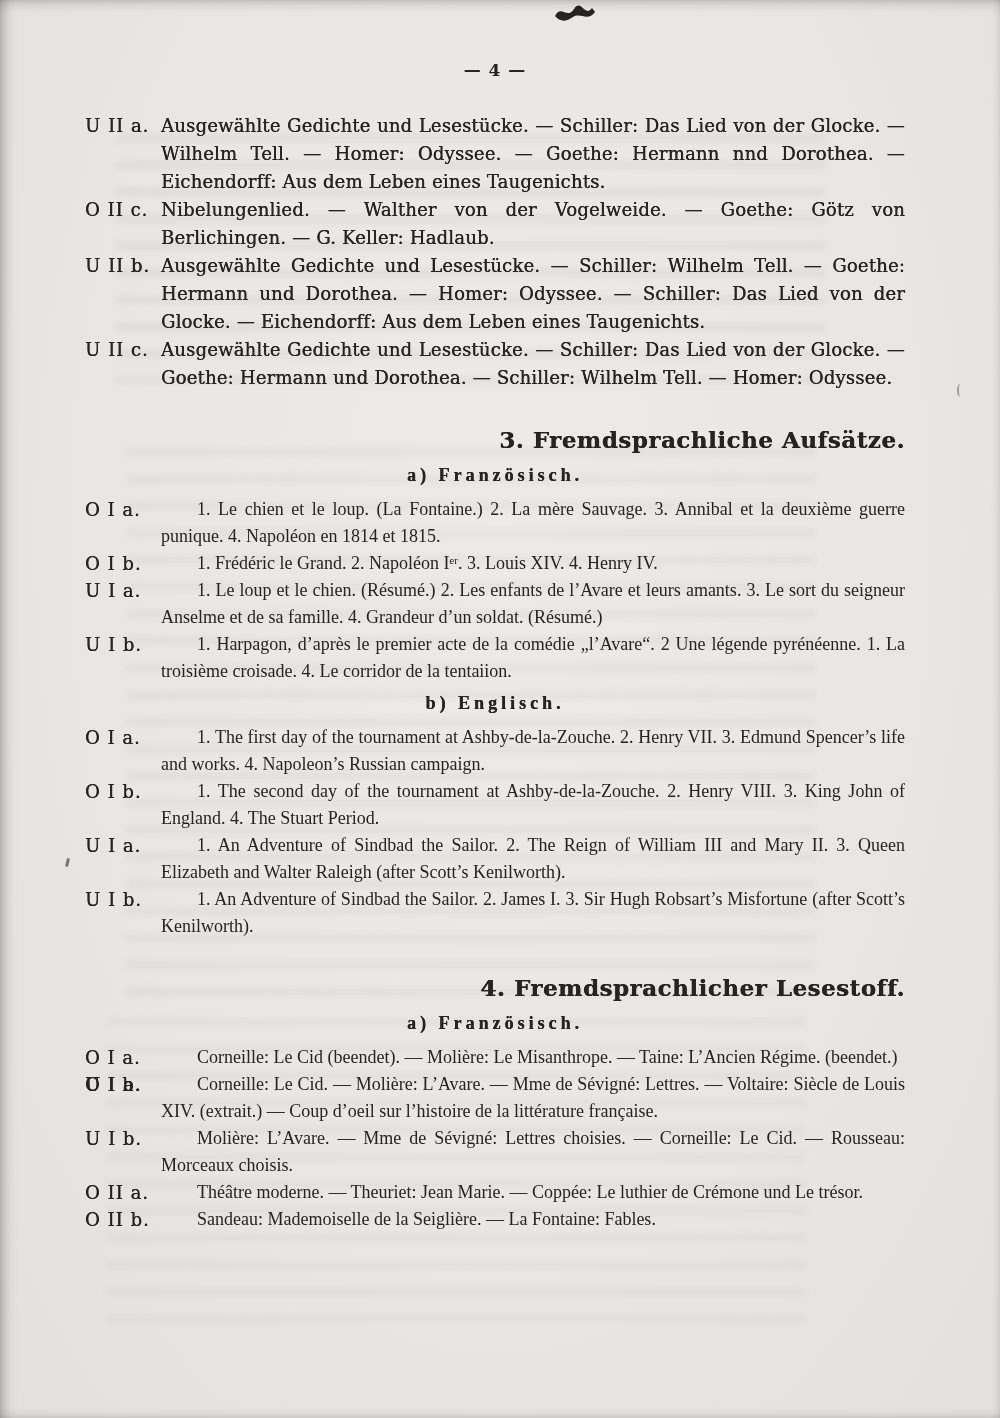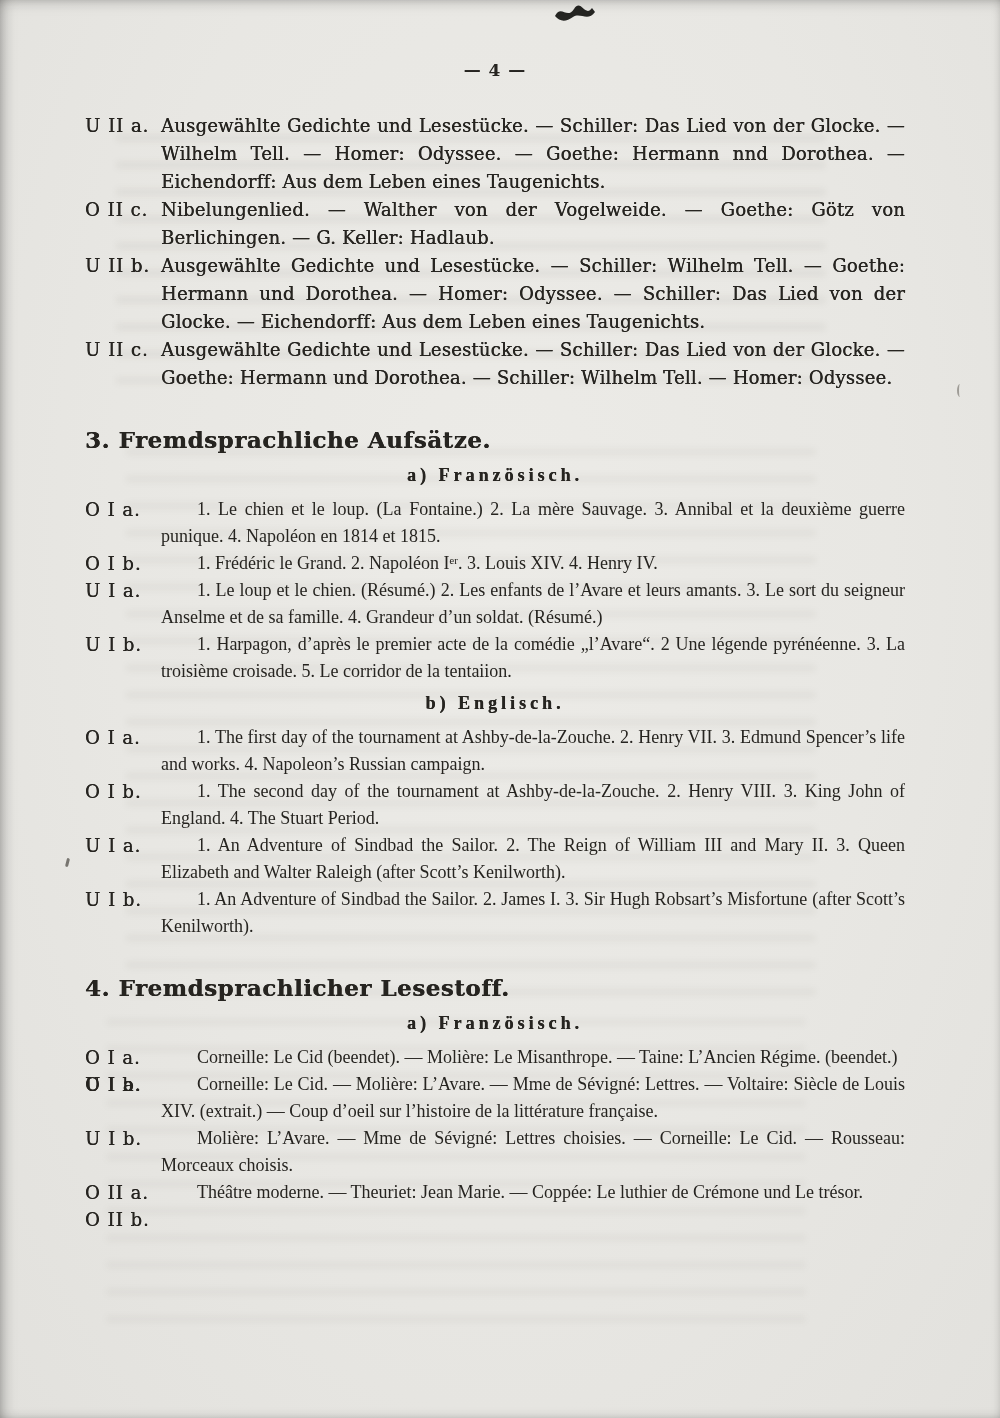--- a/index.html
+++ b/index.html
@@ -80,21 +80,21 @@
     font-family:"DejaVu Serif",serif;
     text-shadow:.3px 0 0 currentColor;
     letter-spacing:.2px;
   }
   .antiqua .entry-text {
     font-family:"Liberation Serif",serif;
     margin-left:36px;
   }
 
   .section-title {
-    text-align:left;
+    text-align:right;
     font-family:"DejaVu Serif",serif;
     font-size:23px; font-weight:700;
     letter-spacing:.5px;
     text-shadow:.3px 0 0 currentColor;
     margin:34px 0 12px;
   }
   .subsection-heading {
     text-align:center;
     font-family:Liberation Serif, serif;
     font-size:18px; font-weight:700;
@@ -129,21 +129,21 @@
       </div>
 
     <section>
       <h2 class="section-title">3. Fremdsprachliche Aufsätze.</h2>
 
       <h3 class="subsection-heading">a) Französisch.</h3>
       <div class="entries antiqua">
           <div class="entry"><span class="entry-label">O I a.</span><span class="entry-text">1. Le chien et le loup. (La Fontaine.) 2. La mère Sauvage. 3. Annibal et la deuxième guerre punique. 4. Napoléon en 1814 et 1815.</span></div>
           <div class="entry"><span class="entry-label">O I b.</span><span class="entry-text">1. Frédéric le Grand. 2. Napoléon Iᵉʳ. 3. Louis XIV. 4. Henry IV.</span></div>
           <div class="entry"><span class="entry-label">U I a.</span><span class="entry-text">1. Le loup et le chien. (Résumé.) 2. Les enfants de l’Avare et leurs amants. 3. Le sort du seigneur Anselme et de sa famille. 4. Grandeur d’un soldat. (Résumé.)</span></div>
-          <div class="entry"><span class="entry-label">U I b.</span><span class="entry-text">1. Harpagon, d’après le premier acte de la comédie „l’Avare“. 2 Une légende pyrénéenne. 3. La troisième croisade. 5. Le corridor de la tentaiion.</span></div>
+          <div class="entry"><span class="entry-label">U I b.</span><span class="entry-text">1. Harpagon, d’après le premier acte de la comédie „l’Avare“. 2 Une légende pyrénéenne. 1. La troisième croisade. 4. Le corridor de la tentaiion.</span></div>
         </div>
 
       <h3 class="subsection-heading">b) Englisch.</h3>
       <div class="entries antiqua">
           <div class="entry"><span class="entry-label">O I a.</span><span class="entry-text">1. The first day of the tournament at Ashby-de-la-Zouche. 2. Henry VII. 3. Edmund Spencer’s life and works. 4. Napoleon’s Russian campaign.</span></div>
           <div class="entry"><span class="entry-label">O I b.</span><span class="entry-text">1. The second day of the tournament at Ashby-de-la-Zouche. 2. Henry VIII. 3. King John of England. 4. The Stuart Period.</span></div>
           <div class="entry"><span class="entry-label">U I a.</span><span class="entry-text">1. An Adventure of Sindbad the Sailor. 2. The Reign of William III and Mary II. 3. Queen Elizabeth and Walter Raleigh (after Scott’s Kenilworth).</span></div>
           <div class="entry"><span class="entry-label">U I b.</span><span class="entry-text">1. An Adventure of Sindbad the Sailor. 2. James I. 3. Sir Hugh Robsart’s Misfortune (after Scott’s Kenilworth).</span></div>
         </div>
     </section>
@@ -151,20 +151,20 @@
     <section>
       <h2 class="section-title">4. Fremdsprachlicher Lesestoff.</h2>
 
       <h3 class="subsection-heading">a) Französisch.</h3>
       <div class="entries antiqua">
           <div class="entry"><span class="entry-label">O I a.</span><span class="entry-text">Corneille: Le Cid (beendet). — Molière: Le Misanthrope. — Taine: L’Ancien Régime. (beendet.)</span></div>
           <div class="entry"><span class="entry-label">O I b.</span></div>
           <div class="entry"><span class="entry-label">U I a.</span><span class="entry-text">Corneille: Le Cid. — Molière: L’Avare. — Mme de Sévigné: Lettres. — Voltaire: Siècle de Louis XIV. (extrait.) — Coup d’oeil sur l’histoire de la littérature française.</span></div>
           <div class="entry"><span class="entry-label">U I b.</span><span class="entry-text">Molière: L’Avare. — Mme de Sévigné: Lettres choisies. — Corneille: Le Cid. — Rousseau: Morceaux choisis.</span></div>
           <div class="entry"><span class="entry-label">O II a.</span><span class="entry-text">Théâtre moderne. — Theuriet: Jean Marie. — Coppée: Le luthier de Crémone und Le trésor.</span></div>
-          <div class="entry"><span class="entry-label">O II b.</span></div>
+          <div class="entry"><span class="entry-label">O II b.</span><span class="entry-text">Sandeau: Mademoiselle de la Seiglière. — La Fontaine: Fables.</span></div>
         </div>
     </section>
 
   </div>
 
   <div class="edge-shading"></div>
 </div>
 
 </body></html>

